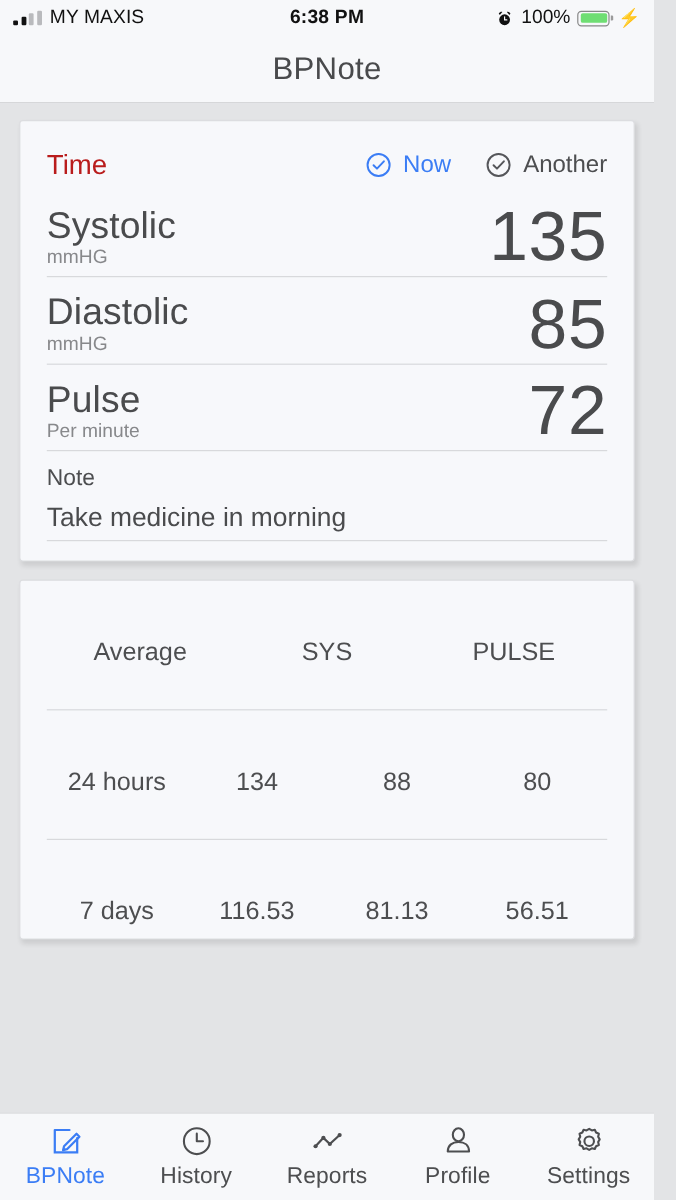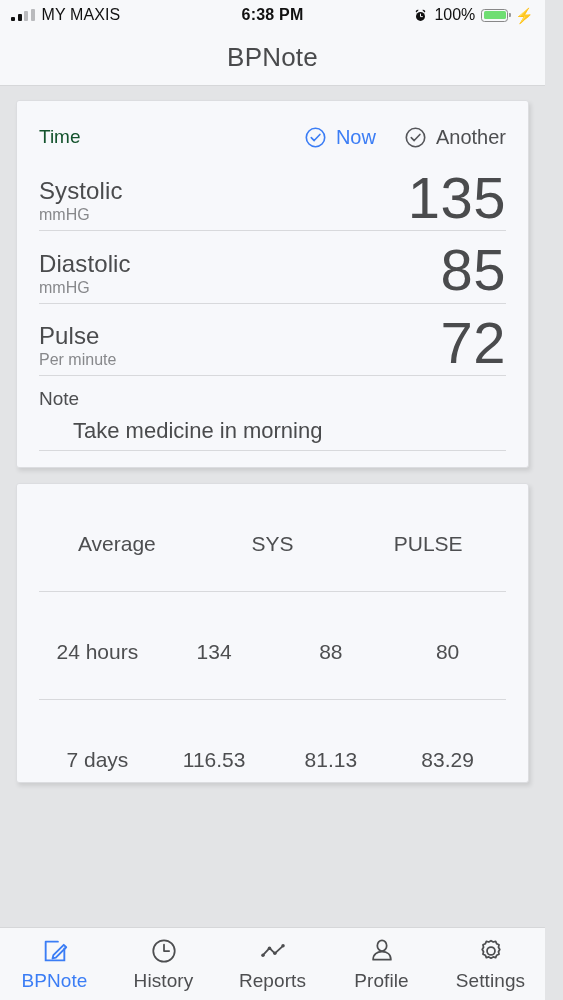--- a/index.html
+++ b/index.html
@@ -64,48 +64,48 @@
     background: #f7f8fb;
     border: 1px solid #dcdde0;
     border-radius: 3px;
     box-shadow: 2px 3px 4px rgba(0,0,0,.10);
   }
   .card.entry { padding: 14px 22px 16px 22px; }
   .card.table { margin-top: 15px; padding: 0 22px; height: 300px; overflow: hidden; }
 
   
   .time-row { display: flex; align-items: center; height: 44px; }
-  .time-label { font-size: 19px; color: #14532d; }
+  .time-label { font-size: 23px; color: #b91c1c; }
   .radios { margin-left: auto; display: flex; align-items: center; gap: 28px; }
   .radio { display: flex; align-items: center; gap: 9px; cursor: pointer; }
   .radio .glyph { width: 23px; height: 23px; display: block; }
   .radio .txt { font-size: 20px; }
   .radio.sel .txt { color: #3b7df5; }
   .radio.unsel .txt { color: #4d4e50; }
 
   
   .measure {
     display: flex; align-items: flex-end;
     border-bottom: 1px solid #d8d9dc;
     padding: 12px 0 6px 0;
   }
   .m-left { display: flex; flex-direction: column; }
-  .m-name { font-size: 24px; color: #4a4b4d; line-height: 1.08; letter-spacing: .1px; }
+  .m-name { font-size: 31px; color: #4a4b4d; line-height: 1.08; letter-spacing: .1px; }
   .m-unit { font-size: 16px; color: #87888b; margin-top: 2px; }
   .m-value {
     margin-left: auto;
     font-size: 58px; line-height: .92;
     color: #4a4b4d; font-weight: 300;
     letter-spacing: .5px;
   }
 
   
   .note-block { border-bottom: 1px solid #d8d9dc; padding: 12px 0 6px 0; }
   .note-label { font-size: 19px; color: #4d4e50; }
-  .note-value { font-size: 22px; color: #4a4b4d; margin-top: 8px; margin-left: 34px; }
+  .note-value { font-size: 22px; color: #4a4b4d; margin-top: 8px; }
 
   
   .save-btn {
     display: block; width: 100%; height: 72px; margin-top: 22px;
     background: #3b7df5; border: none; border-radius: 3px;
     color: #fff; font-size: 24px; font-family: inherit;
     cursor: pointer;
   }
 
   
@@ -227,21 +227,21 @@
       <div class="trow body">
         <div class="tcell first">24 hours</div>
         <div class="tcell">134</div>
         <div class="tcell">88</div>
         <div class="tcell">80</div>
       </div>
       <div class="trow body last">
         <div class="tcell first">7 days</div>
         <div class="tcell">116.53</div>
         <div class="tcell">81.13</div>
-        <div class="tcell">83.29</div>
+        <div class="tcell">56.51</div>
       </div>
     </div>
 
   </div>
 
   <div class="tabbar">
 
     <div class="tab active">
       <svg width="28" height="28" viewBox="0 0 24 24">
         <path d="M4 4 h10.5 M4 4 v16 h16 V9.8" fill="none" stroke="#3b7df5" stroke-width="1.6" stroke-linecap="round"></path>

